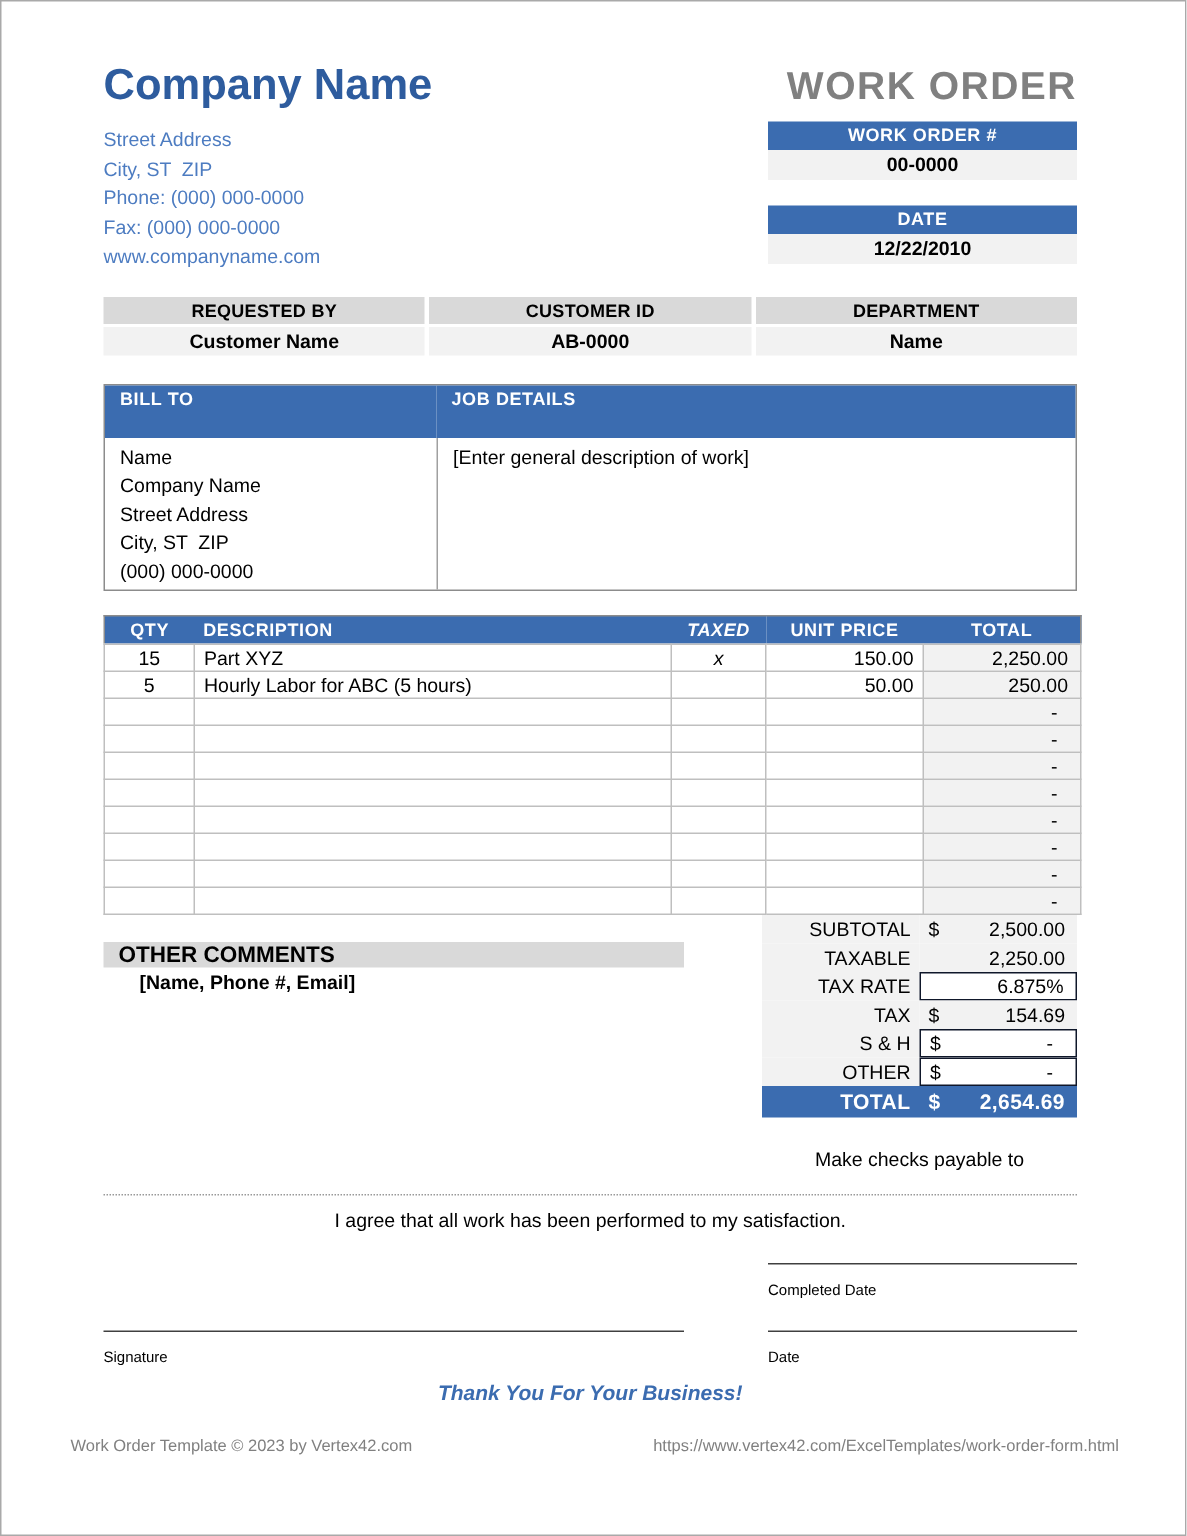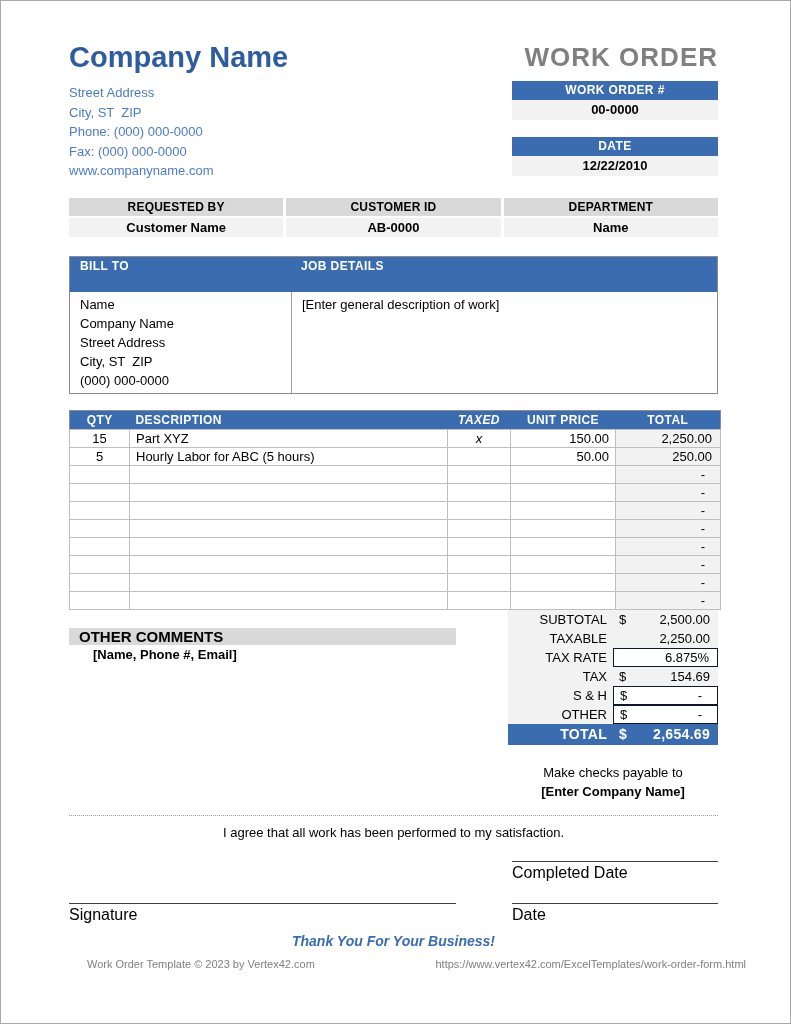--- a/index.html
+++ b/index.html
@@ -62,27 +62,27 @@
   .t-value .amt.dash { padding-right:15px; }
   .t-row.input .t-value { background:#fff; border:1px solid #0f172a; line-height:17px; }
   .t-row.total { background:var(--accent); height:21px; }
   .t-row.total .t-label, .t-row.total .t-value { background:transparent; color:#fff; font-weight:bold; font-size:14px; line-height:21px; letter-spacing:.3px; }
   .payment { margin-top:18px; text-align:center; font-size:13px; line-height:19px; }
   .payment .l2 { font-weight:bold; }
 
   .dotted { border-top:1px dotted #999; margin-top:14px; }
   .agreement { text-align:center; font-size:13px; margin-top:9px; line-height:16px; }
 
-  .sig-line { border-top:1px solid #404040; font-size:16px; padding-top:2px; }
+  .sig-line { border-top:1px solid #404040; font-size:10px; padding-top:12px; }
   .completed { width:206px; margin-left:auto; margin-top:20px; }
   .sig-row { display:flex; justify-content:space-between; margin-top:21px; }
   .sig-row .sig { width:387px; } .sig-row .dt { width:206px; }
   .thankyou { text-align:center; color:var(--accent); font-weight:bold; font-style:italic; font-size:14px; margin-top:9px; }
 
-  .footer { position:absolute; left:46px; right:44px; top:957px; display:flex; justify-content:space-between; font-size:11px; color:var(--mgray);margin-left:40px; }
+  .footer { position:absolute; left:46px; right:44px; top:957px; display:flex; justify-content:space-between; font-size:11px; color:var(--mgray); }
 </style>
 </head>
 <body>
 
 <div class="page">
   <div class="content">
 
     <div class="hdr">
       <div>
         <h1 class="company-name">Company Name</h1>
@@ -275,21 +275,20 @@
             <div class="t-row total">
               <div class="t-label">TOTAL</div>
               <div class="t-value">
                 <span class="cur">$</span>
                 <span class="amt">2,654.69</span>
               </div>
             </div>
           </div>
         <div class="payment">
           <div>Make checks payable to</div>
-          <div class="l2">[Enter Company Name]</div>
         </div>
       </div>
     </div>
 
     <div class="dotted"></div>
     <div class="agreement">I agree that all work has been performed to my satisfaction.</div>
 
     <div class="completed">
       <div class="sig-line">Completed Date</div>
     </div>

